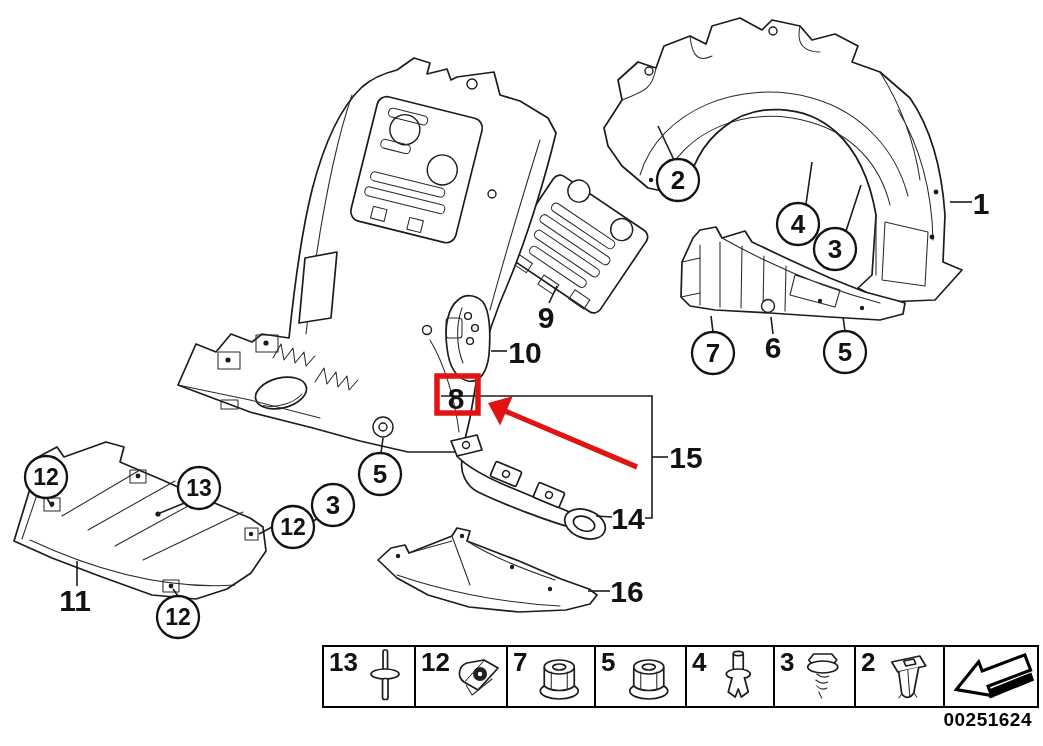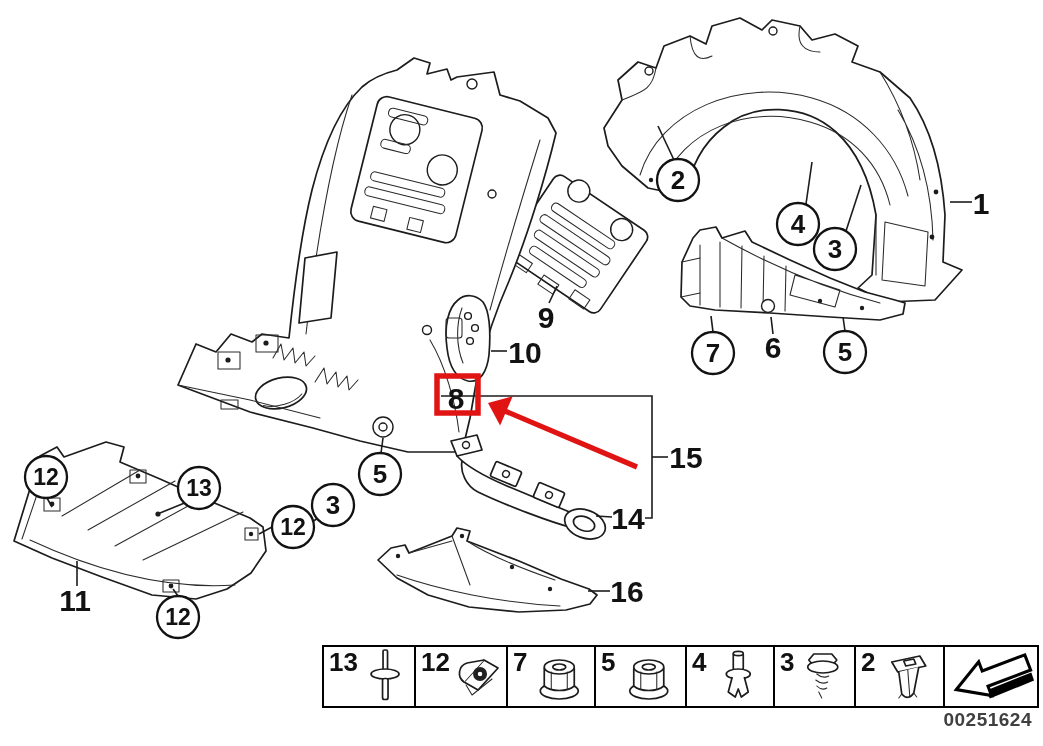--- a/index.html
+++ b/index.html
@@ -30,21 +30,21 @@
   .legend-cell {
     position:absolute; top:645px; height:63px; box-sizing:border-box;
     border:2px solid #000; background:#fff; display:flex; align-items:flex-start;
     padding:1px 2px 1px 5px;
   }
   .legend-num { font-size:26px; font-weight:bold; color:#111; line-height:1.15; }
   .legend-ic { flex:1 1 auto; height:56px; }
 
   .doc-number {
     position:absolute; left:928px; top:709px; width:104px; text-align:right;
-    font-size:19px; font-weight:bold; color:#404040; letter-spacing:.5px;
+    font-size:19px; font-weight:bold; color:#000000; letter-spacing:.5px;
   }
 </style>
 </head>
 <body>
 
 <div class="stage">
 
   <svg class="scene" width="1043" height="746" viewBox="0 0 1043 746">
 
     <g>

